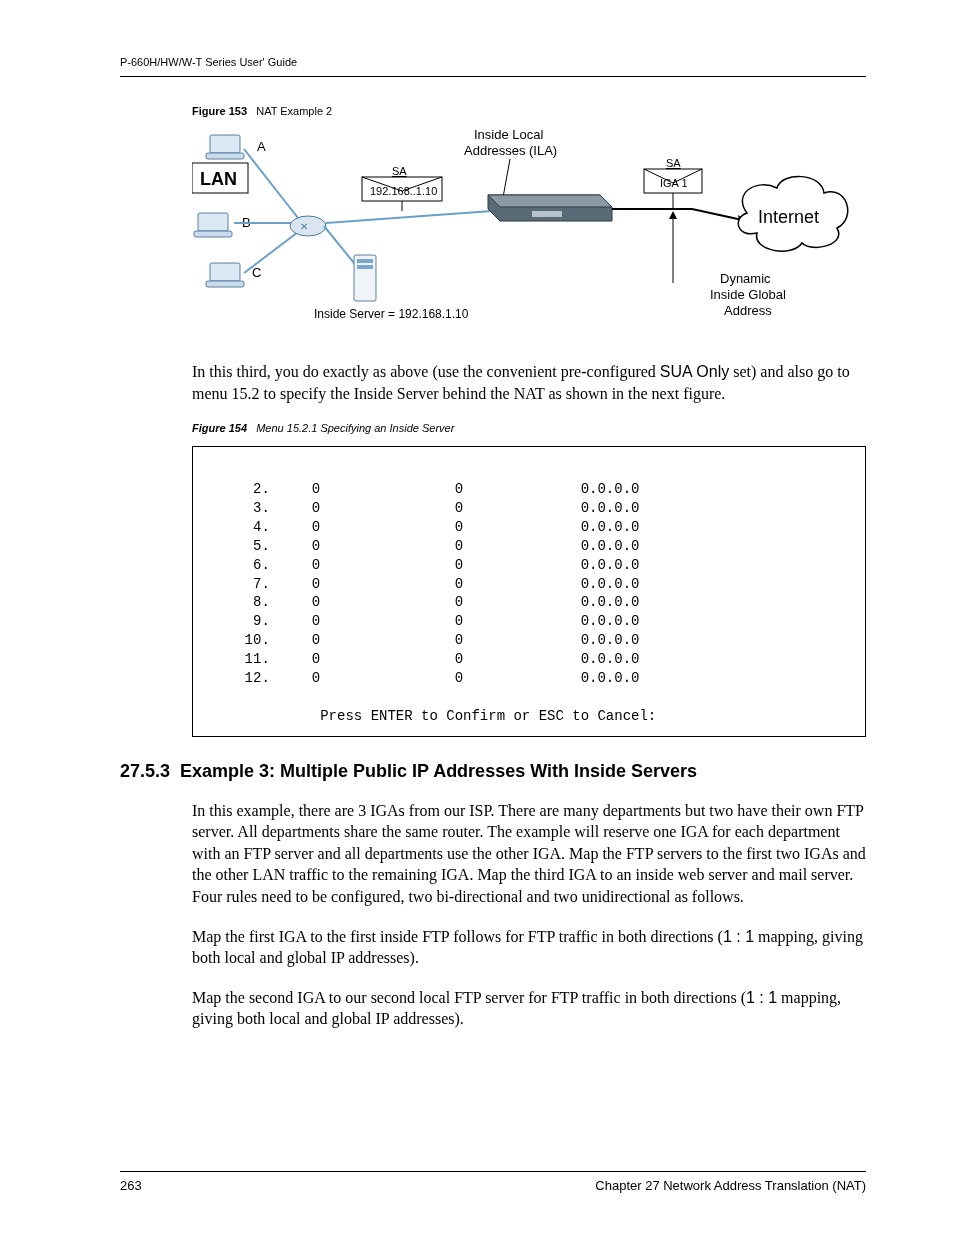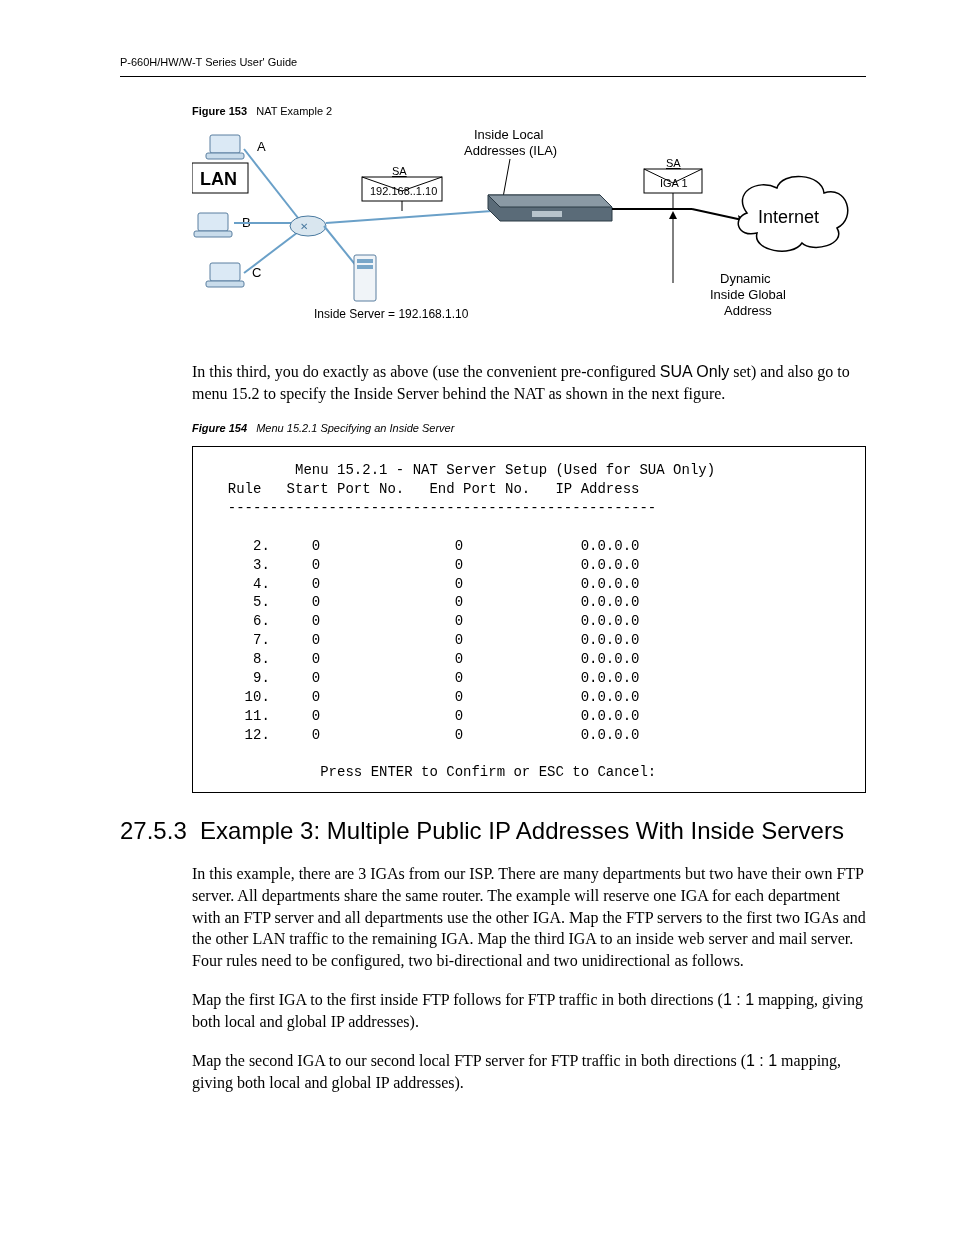--- a/index.html
+++ b/index.html
@@ -56,22 +56,22 @@
     border: 1px solid #000;
     padding: 14px 18px 10px 18px;
     font-family: "Courier New", Courier, monospace;
     font-size: 14px;
     line-height: 1.35;
     white-space: pre;
     margin-bottom: 24px;
   }
   .section-heading {
     font-family: Arial, Helvetica, sans-serif;
-    font-size: 24px;
-    font-weight: normal;
+    font-size: 18px;
+    font-weight: bold;
     margin: 0 0 18px -72px;
   }
   .footer {
     position: absolute;
     left: 120px;
     right: 88px;
     bottom: 42px;
   }
   .footer hr {
     border: none;
@@ -181,24 +181,21 @@
     </div>
 
     <p class="body-para">
       <span>In this third, you do exactly as above (use the convenient pre-configured </span><span class="sans-bold">SUA Only</span><span> set) and also go to menu 15.2 to specify the Inside Server behind the NAT as shown in the next figure.</span>
     </p>
 
     <p class="fig-caption" style="margin-bottom:12px;font-style:italic;">
       <span class="fignum">Figure 154</span>&nbsp;&nbsp;&nbsp;<span>Menu 15.2.1 Specifying an Inside Server</span>
     </p>
 
-    <div class="terminal-box" id="terminal-box"><span>          Menu 15.2.1 - NAT Server Setup (Used for SUA Only)
-  Rule   Start Port No.   End Port No.   IP Address
-  ---------------------------------------------------
-</span><span>
+    <div class="terminal-box" id="terminal-box"><span>
      2.     0                0              0.0.0.0
      3.     0                0              0.0.0.0
      4.     0                0              0.0.0.0
      5.     0                0              0.0.0.0
      6.     0                0              0.0.0.0
      7.     0                0              0.0.0.0
      8.     0                0              0.0.0.0
      9.     0                0              0.0.0.0
     10.     0                0              0.0.0.0
     11.     0                0              0.0.0.0
@@ -215,14 +212,21 @@
     <p class="body-para">
       <span>Map the first IGA to the first inside FTP follows for FTP traffic in both directions (</span><span class="sans-bold">1 : 1</span><span> mapping, giving both local and global IP addresses).</span>
     </p>
 
     <p class="body-para">
       <span>Map the second IGA to our second local FTP server for FTP traffic in both directions (</span><span class="sans-bold">1 : 1</span><span> mapping, giving both local and global IP addresses).</span>
     </p>
 
   </div>
 
+  <div class="footer">
+    <hr>
+    <div class="footer-row">
+      <span>263</span>
+      <span>Chapter 27 Network Address Translation (NAT)</span>
+    </div>
+  </div>
 
 </div>
 
 </body></html>

